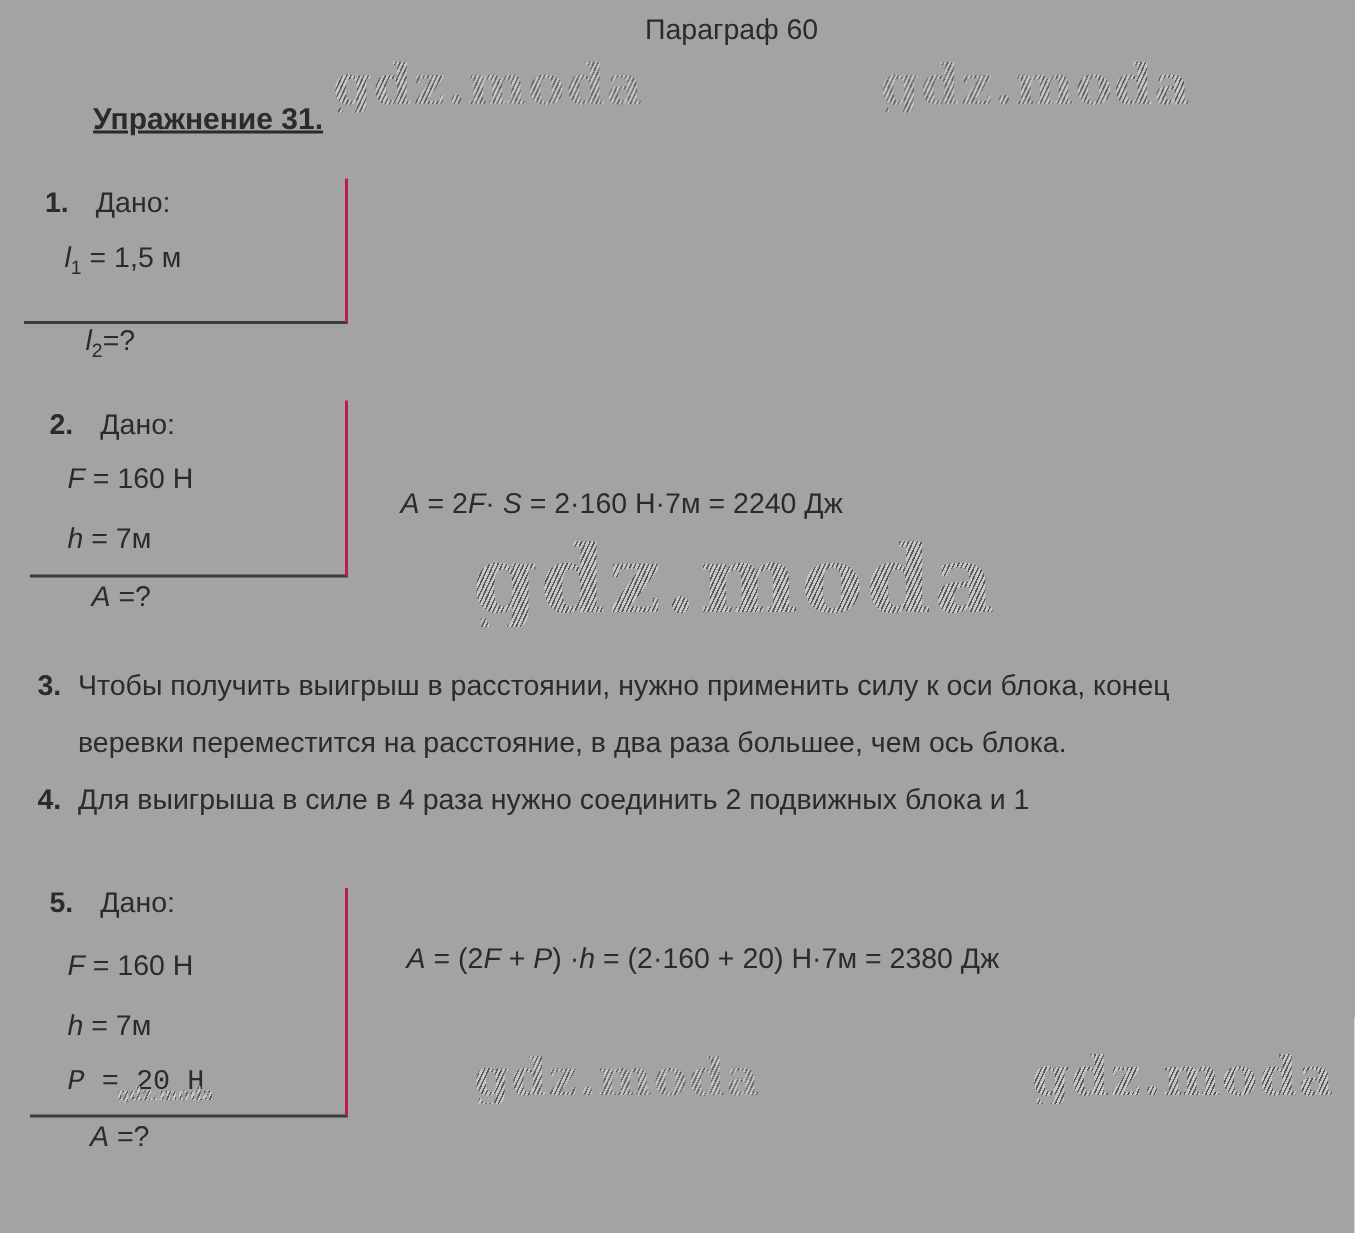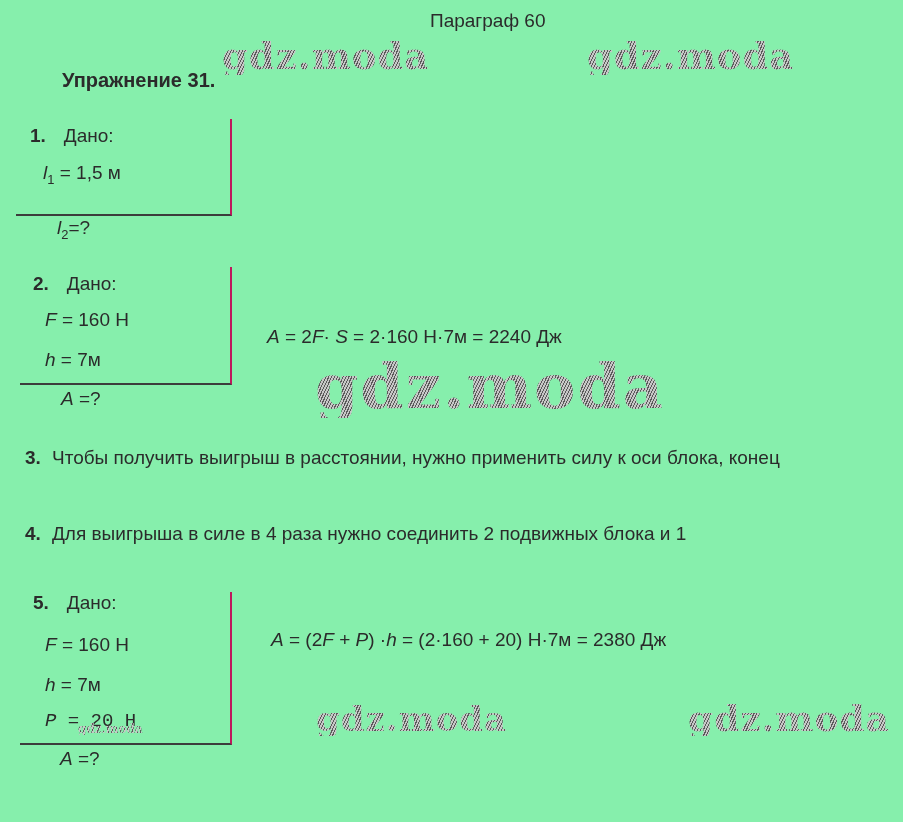--- a/index.html
+++ b/index.html
@@ -1,31 +1,31 @@
 <!DOCTYPE html>
 <html><head>
 <meta charset="utf-8">
 <style>
   html,body{margin:0;padding:0;background:#fff;}
   .page{
     position:relative;
     width:903px;height:822px;
-    background:#86efac;
+    background:#a3a3a3;
     overflow:hidden;
     font-family:"Liberation Sans", sans-serif;
     color:#2b2b2b;
     font-size:19px;
   }
   .abs{position:absolute;}
   .it{font-style:italic;}
   sub{font-size:0.68em;line-height:0;}
 
   
   .doc-title{top:10px;left:430px;font-size:19px;}
-  .exercise-heading{top:69px;left:62px;font-size:20px;font-weight:bold;}
+  .exercise-heading{top:69px;left:62px;font-size:20px;font-weight:bold;text-decoration:underline;}
 
   
   .given-box{
     border-right:2px solid #be185d;
     border-bottom:2px solid #3c3c3c;
   }
   .given-head .num{font-weight:bold;margin-right:18px;}
   .formula{white-space:nowrap;}
 
   
@@ -85,20 +85,21 @@
   </div>
   <div class="abs formula" style="left:61px;top:388px;"><span class="it">A</span><span> =?</span></div>
   <div class="abs formula" style="left:267px;top:326px;"><span class="it">A</span><span> = 2</span><span class="it">F</span><span>· </span><span class="it">S</span><span> = 2·160 Н·7м = 2240 Дж</span></div>
 
   <div class="abs wm wm-center">gdz.moda</div>
 
   <div class="abs para" style="left:25px;top:439px;width:876px;">
     <span class="num">3.</span>
     <div class="lines">
       <div>Чтобы получить выигрыш в расстоянии, нужно применить силу к оси блока, конец</div>
+      <div>веревки переместится на расстояние, в два раза большее, чем ось блока.</div>
     </div>
   </div>
 
   <div class="abs para" style="left:25px;top:515px;width:876px;">
     <span class="num">4.</span>
     <div class="lines">
       <div>Для выигрыша в силе в 4 раза нужно соединить 2 подвижных блока и 1</div>
     </div>
   </div>
 

